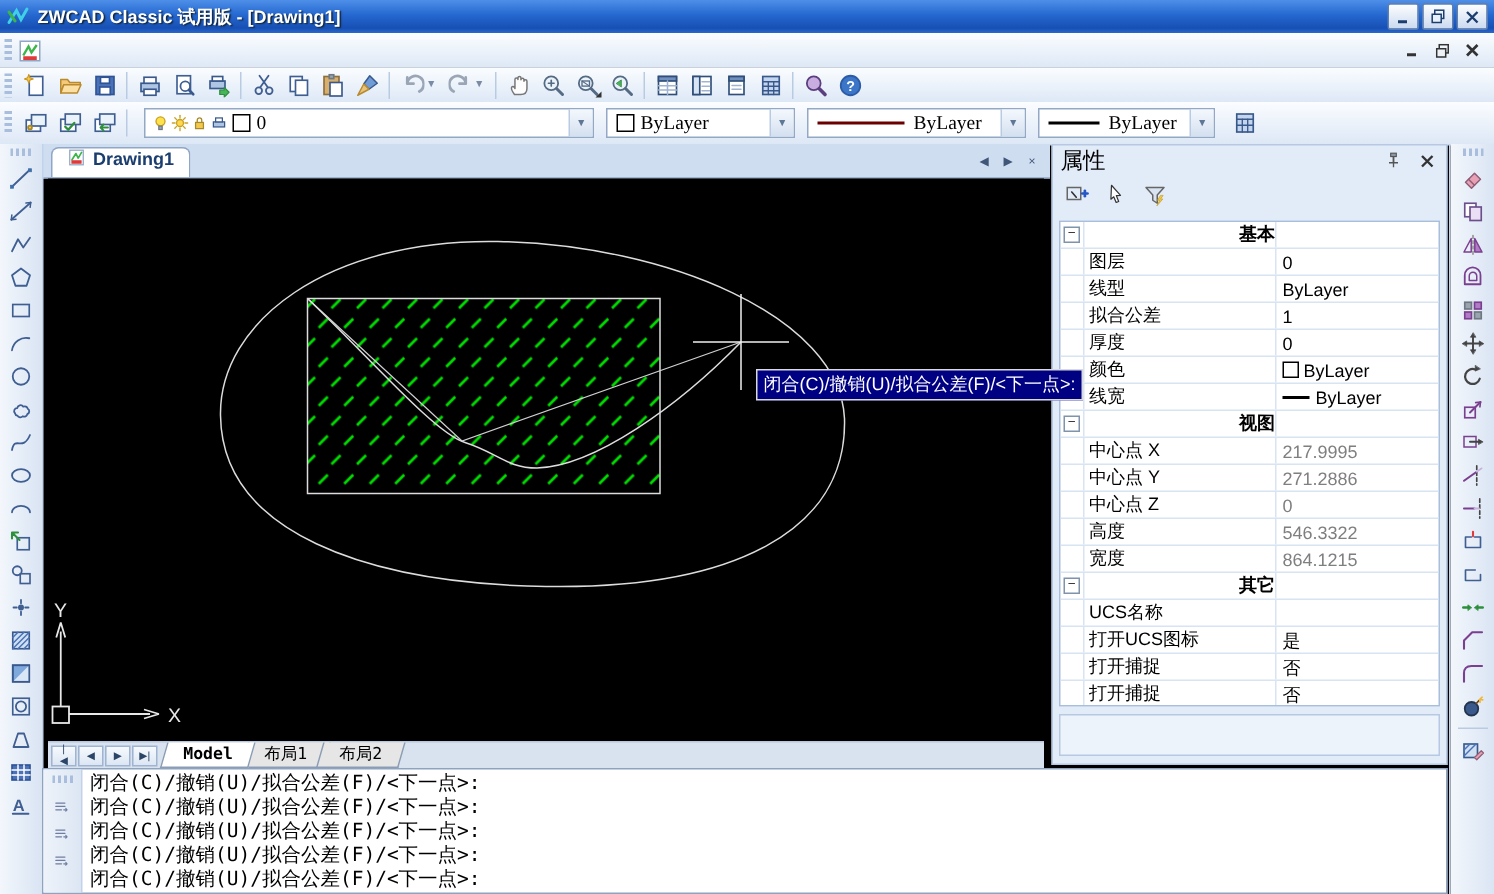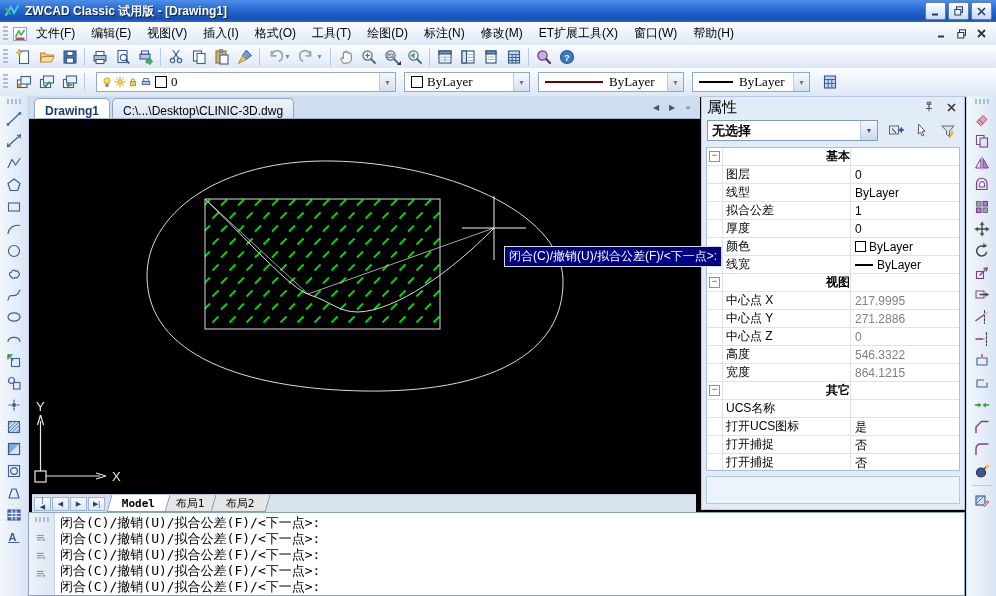--- a/index.html
+++ b/index.html
@@ -43,21 +43,21 @@
   .sw{display:inline-block;width:10px;height:10px;border:1px solid #000;background:#fff;margin:0 4px 0 2px;}
   .lt-sample{display:inline-block;width:58px;height:0;border-top:2px solid #6B0000;margin:0 6px 0 2px;}
   .lw-sample2{display:inline-block;width:34px;height:0;border-top:2px solid #000;margin:0 6px 0 2px;}
   .cval{white-space:nowrap;font-family:"Liberation Serif","DejaVu Serif",serif;font-size:13px;}
   .licons{display:flex;align-items:center;}
   
   .tabbar{position:absolute;left:28px;top:96px;width:672px;height:23px;background:#CFDDF0;
     border-bottom:1px solid #9FB4D0;display:flex;align-items:flex-end;padding-left:6px;box-sizing:border-box;}
   .doctab{display:flex;gap:4px;height:20px;box-sizing:border-box;padding:0 10px;
     font-size:12px;border:1px solid #8FA6C4;border-bottom:none;border-radius:5px 5px 0 0;
-    background:linear-gradient(#EDF3FB,#D8E4F3);margin-right:2px;flex-direction:column;}
+    background:linear-gradient(#EDF3FB,#D8E4F3);margin-right:2px;}
   .doctab.active{background:#FFF;font-weight:bold;color:#1B3E6F;}
   .tab-ctrls{margin-left:auto;display:flex;align-items:center;padding:0 4px 3px 0;}
   .tcbtn{width:16px;height:15px;font-size:8px;display:flex;align-items:center;justify-content:center;
     color:#41577A;background:transparent;border:1px solid transparent;}
   
   .rail{position:absolute;top:96px;height:500px;display:flex;flex-direction:column;align-items:center;
     background:linear-gradient(90deg,#F3F7FC,#D9E4F3);}
   #rail-draw{left:0;width:28px;border-right:1px solid #C2D3E9;}
   #rail-modify{left:966px;width:30px;border-left:1px solid #C2D3E9;}
   .hgrip{width:14px;height:5px;margin:3px 0 4px;
@@ -153,34 +153,20 @@
     </span>
   </div>
 
   <div class="bar menubar">
     <span class="grip"></span>
     <svg class="ic" viewBox="0 0 16 16">
       <rect x="1.5" y="1.5" width="13" height="13" fill="#fff" stroke="#8FA6C4"></rect>
       <path d="M3.5 11 L7 5 L9 9 L12.5 4" stroke="#3CB54A" stroke-width="1.6" fill="none"></path>
       <rect x="3.5" y="11.5" width="9" height="2.5" fill="#E03A3A"></rect>
     </svg>
-    <div id="menus" style="display:flex;">
-        <div class="menu-item">文件(F)</div>
-        <div class="menu-item">编辑(E)</div>
-        <div class="menu-item">视图(V)</div>
-        <div class="menu-item">插入(I)</div>
-        <div class="menu-item">格式(O)</div>
-        <div class="menu-item">工具(T)</div>
-        <div class="menu-item">绘图(D)</div>
-        <div class="menu-item">标注(N)</div>
-        <div class="menu-item">修改(M)</div>
-        <div class="menu-item">ET扩展工具(X)</div>
-        <div class="menu-item">窗口(W)</div>
-        <div class="menu-item">帮助(H)</div>
-      </div>
     <span class="mdibtns">
       <span class="mdibtn">
         <svg width="9" height="9" viewBox="0 0 9 9">
             <line x1="1" y1="7.5" x2="7" y2="7.5" stroke="#333" stroke-width="2"></line>
           </svg>
         </span>
       <span class="mdibtn">
         <svg width="10" height="10" viewBox="0 0 10 10">
             <rect x="2.5" y="0.8" width="6" height="5.5" fill="none" stroke="#333"></rect>
             <rect x="0.8" y="3.5" width="6" height="5.5" fill="#EDF2F9" stroke="#333"></rect>
@@ -458,28 +444,20 @@
   <div class="tabbar">
     <span id="doctabs" style="display:flex;align-items:flex-end;">
         <div class="doctab active">
           <svg viewBox="0 0 16 16" class="ic-s">
             <rect x="2" y="1.5" width="12" height="13" fill="#fff" stroke="#8FA6C4" stroke-width="1.1"></rect>
             <path d="M4 10 L7.5 4.5 L9.5 8.5 L12.5 3.5" stroke="#3CB54A" stroke-width="1.5" fill="none" stroke-linecap="round" stroke-linejoin="round"></path>
             <rect x="4" y="11" width="8" height="2" fill="#E03A3A" stroke="#E03A3A" stroke-width="1.1"></rect>
           </svg>
           <span>Drawing1</span>
         </div>
-        <div class="doctab">
-          <svg viewBox="0 0 16 16" class="ic-s">
-            <rect x="2" y="1.5" width="12" height="13" fill="#fff" stroke="#8FA6C4" stroke-width="1.1"></rect>
-            <path d="M4 10 L7.5 4.5 L9.5 8.5 L12.5 3.5" stroke="#3CB54A" stroke-width="1.5" fill="none" stroke-linecap="round" stroke-linejoin="round"></path>
-            <rect x="4" y="11" width="8" height="2" fill="#E03A3A" stroke="#E03A3A" stroke-width="1.1"></rect>
-          </svg>
-          <span>C:\...\Desktop\CLINIC-3D.dwg</span>
-        </div>
       </span>
     <span class="tab-ctrls" id="tabctrls">
         <button class="tcbtn">◀</button>
         <button class="tcbtn">▶</button>
         <button class="tcbtn">×</button>
       </span>
   </div>
 
   <div class="rail" id="rail-draw">
       <span class="hgrip"></span>
@@ -694,24 +672,20 @@
           <line x1="8" y1="10" x2="8" y2="14" stroke="#555" stroke-width="1.2"></line>
         </svg>
         </button>
       <button class="ph-btn">
         <svg width="9" height="9" viewBox="0 0 9 9">
             <path d="M1 1 L8 8 M8 1 L1 8" stroke="#333" stroke-width="1.6"></path>
           </svg>
         </button>
     </div>
     <div class="props-combo-row">
-      <div class="sel-combo">
-        <span>无选择</span>
-        <span class="arrow">▼</span>
-      </div>
       <span id="proptools" style="display:flex;gap:4px;">
           <button class="pbtn">
             <svg viewBox="0 0 16 16" class="ic">
               <rect x="1.5" y="3" width="9" height="8" fill="none" stroke="#666" stroke-width="1"></rect>
               <line x1="11.5" y1="7" x2="15" y2="7" stroke="#2457C5" stroke-width="1.8" stroke-linecap="round"></line>
               <line x1="13.25" y1="5.2" x2="13.25" y2="8.8" stroke="#2457C5" stroke-width="1.8" stroke-linecap="round"></line>
               <path d="M4.5 6 l3 3.5" stroke="#333" stroke-width="1.1" fill="none" stroke-linecap="round" stroke-linejoin="round"></path>
             </svg>
           </button>
           <button class="pbtn">

